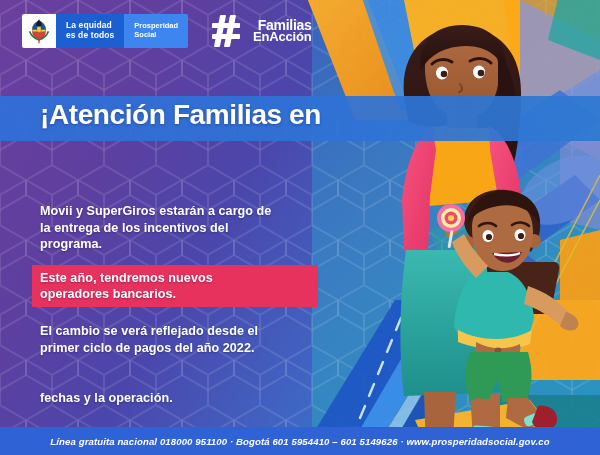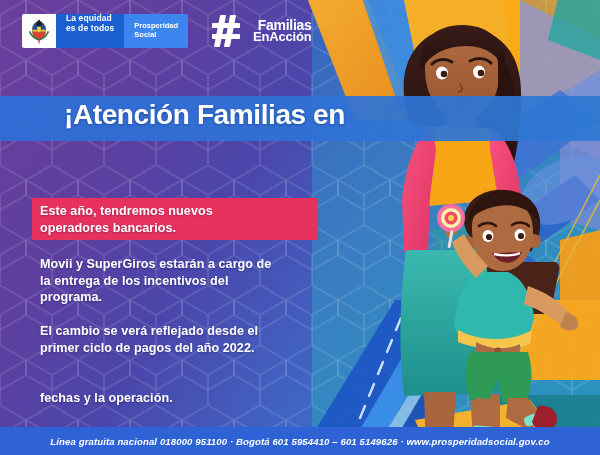--- a/index.html
+++ b/index.html
@@ -37,21 +37,21 @@
   .header{
     position:absolute;left:0;top:0;width:100%;height:62px;z-index:40;
     display:flex;align-items:center;padding-left:22px;gap:0;
   }
   .gov-lockup{display:flex;align-items:stretch;height:34px;border-radius:2px;overflow:hidden;}
   .crest{
     width:34px;background:#fdfdfd;display:flex;align-items:center;justify-content:center;
   }
   .crest svg{width:24px;height:26px;display:block;}
   .equidad{
-    background:#1c5fd0;color:#fff;display:flex;
+    background:#1c5fd0;color:#fff;display:flex;align-items:center;
     padding:0 10px;font-size:8.5px;font-weight:700;line-height:1.15;letter-spacing:.1px;
   }
   .prosperidad{
     background:#3d86f0;color:#fff;display:flex;align-items:center;
     padding:11px 10px;font-size:7.5px;font-weight:700;line-height:1.15;
   }
   .brand{display:flex;align-items:center;margin-left:24px;gap:5px;}
   .hashmark{position:relative;width:28px;height:32px;}
   .hashmark span{position:absolute;background:#fff;border-radius:1px;}
   .hashmark .v1{width:5.5px;height:32px;left:5px;top:0;transform:skewX(-11deg);}
@@ -65,21 +65,20 @@
   
   .headband{
     position:absolute;left:0;top:96px;width:100%;height:45px;z-index:20;
     background:linear-gradient(90deg,#2f6fd8 0%,#2f72d6 55%,#2e79d2 100%);
     opacity:.93;
   }
   .headline{
     position:absolute;left:40px;top:99px;z-index:30;width:340px;
     color:#fff;font-size:28px;font-weight:700;line-height:1.13;letter-spacing:-.4px;
     text-shadow:0 1px 3px rgba(20,20,60,.35);
-    margin-left:24px;
   }
 
   
   .copy{position:absolute;left:40px;top:203px;width:312px;z-index:30;}
   .para{
     color:#fff;font-size:12.6px;font-weight:700;line-height:1.32;
     letter-spacing:.05px;margin-bottom:17px;
     text-shadow:0 1px 2px rgba(25,20,70,.4);
   }
   .para:last-child{margin-bottom:0;}
@@ -353,33 +352,33 @@
     </div>
   </div>
 
   <div class="headband"></div>
   <div class="headline">
     <span>¡Atención Familias en</span><br>
   </div>
 
   <div class="copy">
 
+    <div class="para">
+      <span>Movii y SuperGiros estarán a cargo de</span><br>
+      <span>la entrega de los incentivos del</span><br>
+      <span>programa.</span>
+    </div>
+
     <div class="para hl">
       <span class="hl-bg"></span>
       <span class="t">Este año, tendremos nuevos</span><br>
       <span class="t">operadores bancarios.</span>
     </div>
 
     <div class="para">
-      <span>Movii y SuperGiros estarán a cargo de</span><br>
-      <span>la entrega de los incentivos del</span><br>
-      <span>programa.</span>
-    </div>
-
-    <div class="para">
       <span>El cambio se verá reflejado desde el</span><br>
       <span>primer ciclo de pagos del año 2022.</span>
     </div>
 
     <div class="para">
       <br>
       <span>fechas y la operación.</span>
     </div>
   </div>
 

